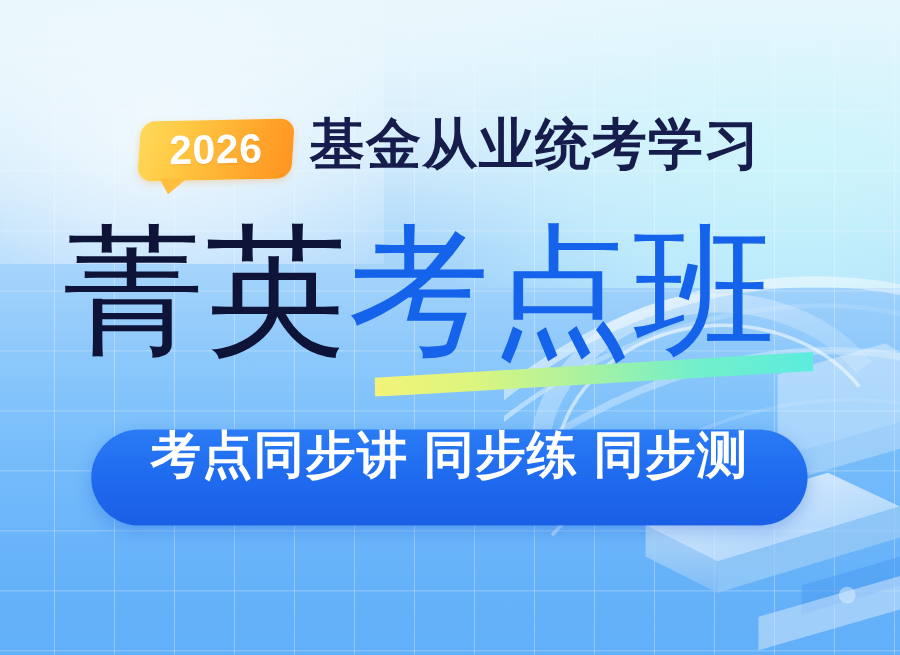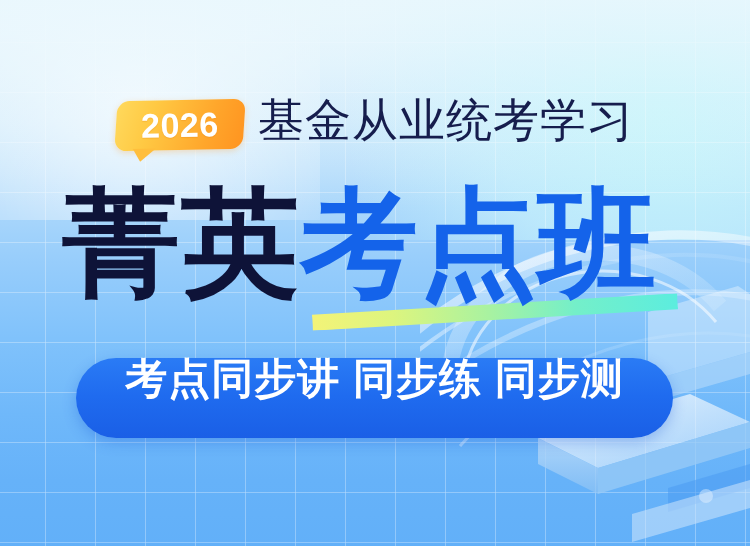--- a/index.html
+++ b/index.html
@@ -81,37 +81,37 @@
     position:absolute;left:18px;bottom:-11px;width:0;height:0;
     border-left:9px solid transparent;border-right:14px solid transparent;
     border-top:13px solid #ffbe3c;
     transform:skewX(-4deg);
   }
 
   
   .headline{
     position:absolute;left:258px;top:96px;
     color:#161d4d;
-    font-size:46px;font-weight:normal;letter-spacing:1px;line-height:1.05;
+    font-size:46px;font-weight:bold;letter-spacing:1px;line-height:1.05;
     font-family:"Liberation Sans","DejaVu Sans",sans-serif;
     white-space:nowrap;
   }
 
   
   .swoosh{
     position:absolute;left:312px;top:300px;width:366px;height:24px;
     background:linear-gradient(90deg,#f3f378 0%,#ddf57e 22%,#a9f2a0 48%,#74efc9 72%,#5cedde 100%);
     transform:rotate(-2.1deg);
     clip-path:polygon(0 34%,100% 0,100% 66%,0 100%);
   }
 
   
   .title{
-    position:absolute;left:62px;top:184px;
-    font-size:118px;font-weight:bold;line-height:1;letter-spacing:1px;
+    position:absolute;left:52px;top:184px;
+    font-size:118px;font-weight:normal;line-height:1;letter-spacing:1px;
     font-family:"Liberation Sans","DejaVu Sans",sans-serif;
     white-space:nowrap;
     text-align:center;
   }
   .title .dark{color:#0e1338;}
   .title .blue{color:#1463ea;}
 
   
   .pill{
     position:absolute;left:76px;top:358px;width:597px;height:80px;

